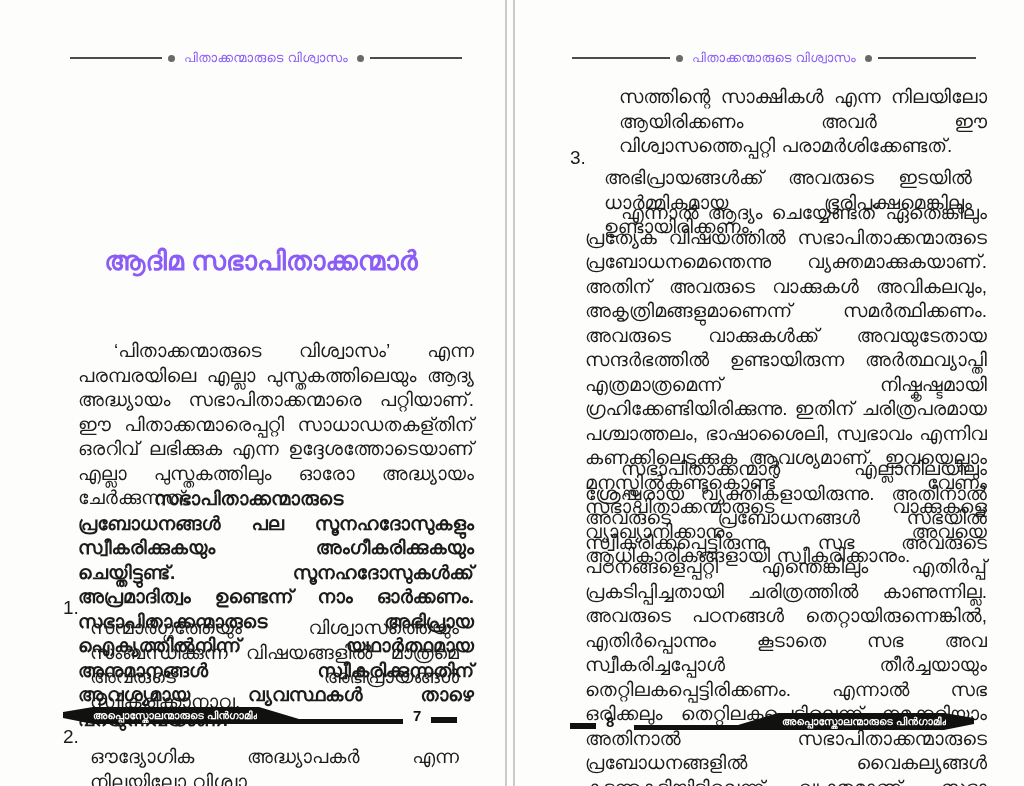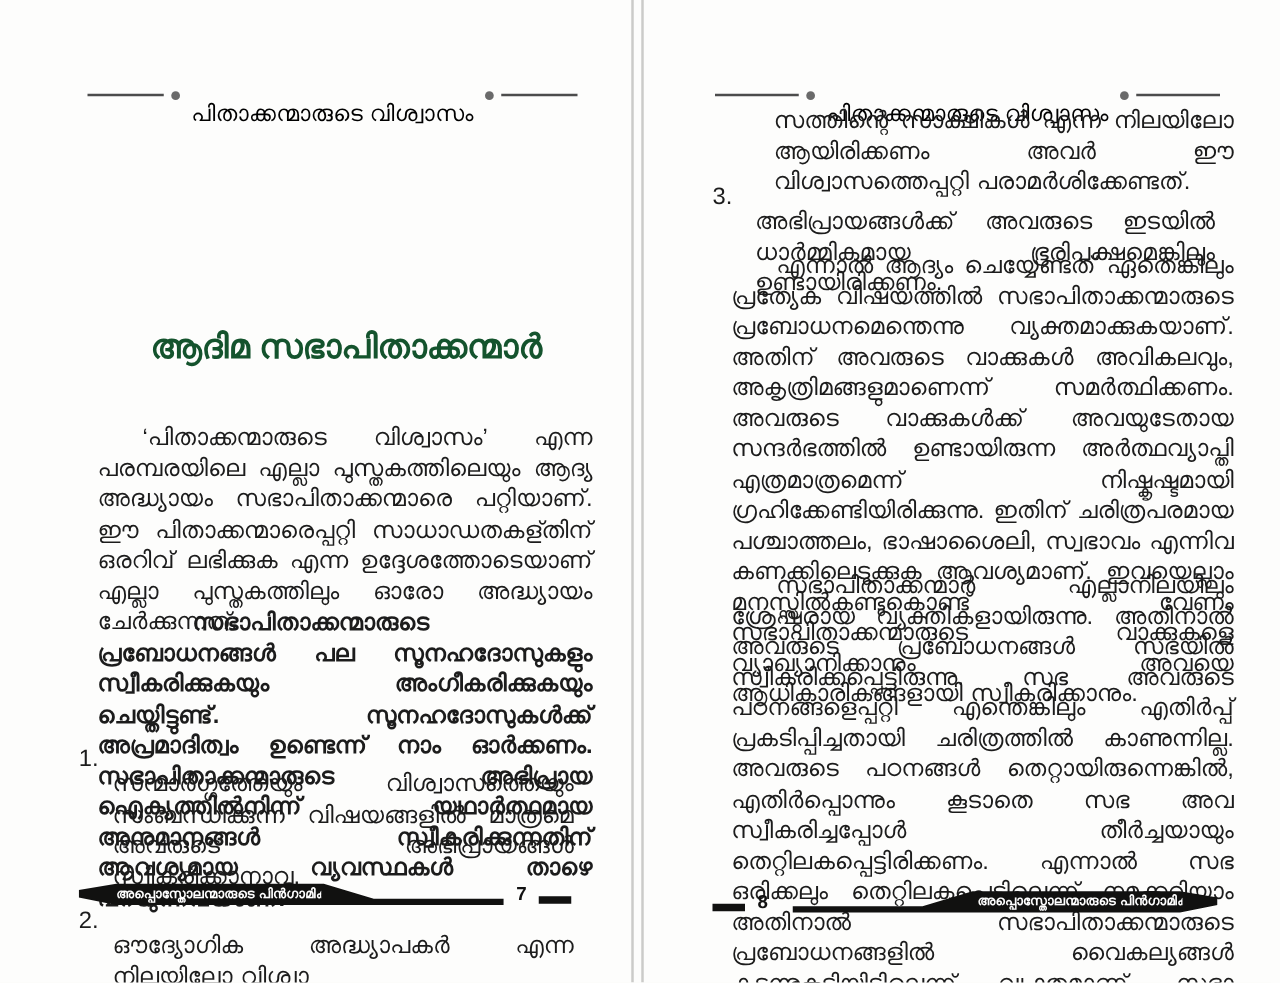--- a/index.html
+++ b/index.html
@@ -14,26 +14,26 @@
   .gutter-line{position:absolute;top:0;height:786px;width:2px;background:#cbcbc9;}
   .gutter-line.gl-left{left:505px;}
   .gutter-line.gl-right{left:513px;}
 
   
   .running-header{position:absolute;display:flex;align-items:center;gap:6px;}
   .rh-left{left:70px;top:50px;width:392px;}
   .rh-right{left:572px;top:50px;width:404px;}
   .rh-rule{flex:1;height:2px;background:#4c4c4c;}
   .rh-dot{width:7px;height:7px;border-radius:50%;background:#6a6a6a;flex:none;}
-  .rh-text{font-size:18px;letter-spacing:.3px;color:#000000;white-space:nowrap;padding:0 3px;margin-top:31px;}
+  .rh-text{font-size:13px;letter-spacing:.3px;color:#8b5cf6;white-space:nowrap;padding:0 3px;}
 
   
   .chapter-title{
-    position:absolute;left:63px;top:246px;width:396px;margin:16px;
-    text-align:center;font-size:27px;font-weight:bold;color:#14532d;
+    position:absolute;left:63px;top:246px;width:396px;margin:0;
+    text-align:center;font-size:27px;font-weight:bold;color:#8b5cf6;
   }
 
   
   .body-block{
     position:absolute;font-size:19px;line-height:24.5px;
     text-align:justify;margin:15px;word-spacing:1px;
   }
   #lp-para1{left:63px;top:324px;width:396px;text-indent:36px;}
   #lp-para2{left:63px;top:472px;width:396px;text-indent:76px;font-weight:bold;}
 

